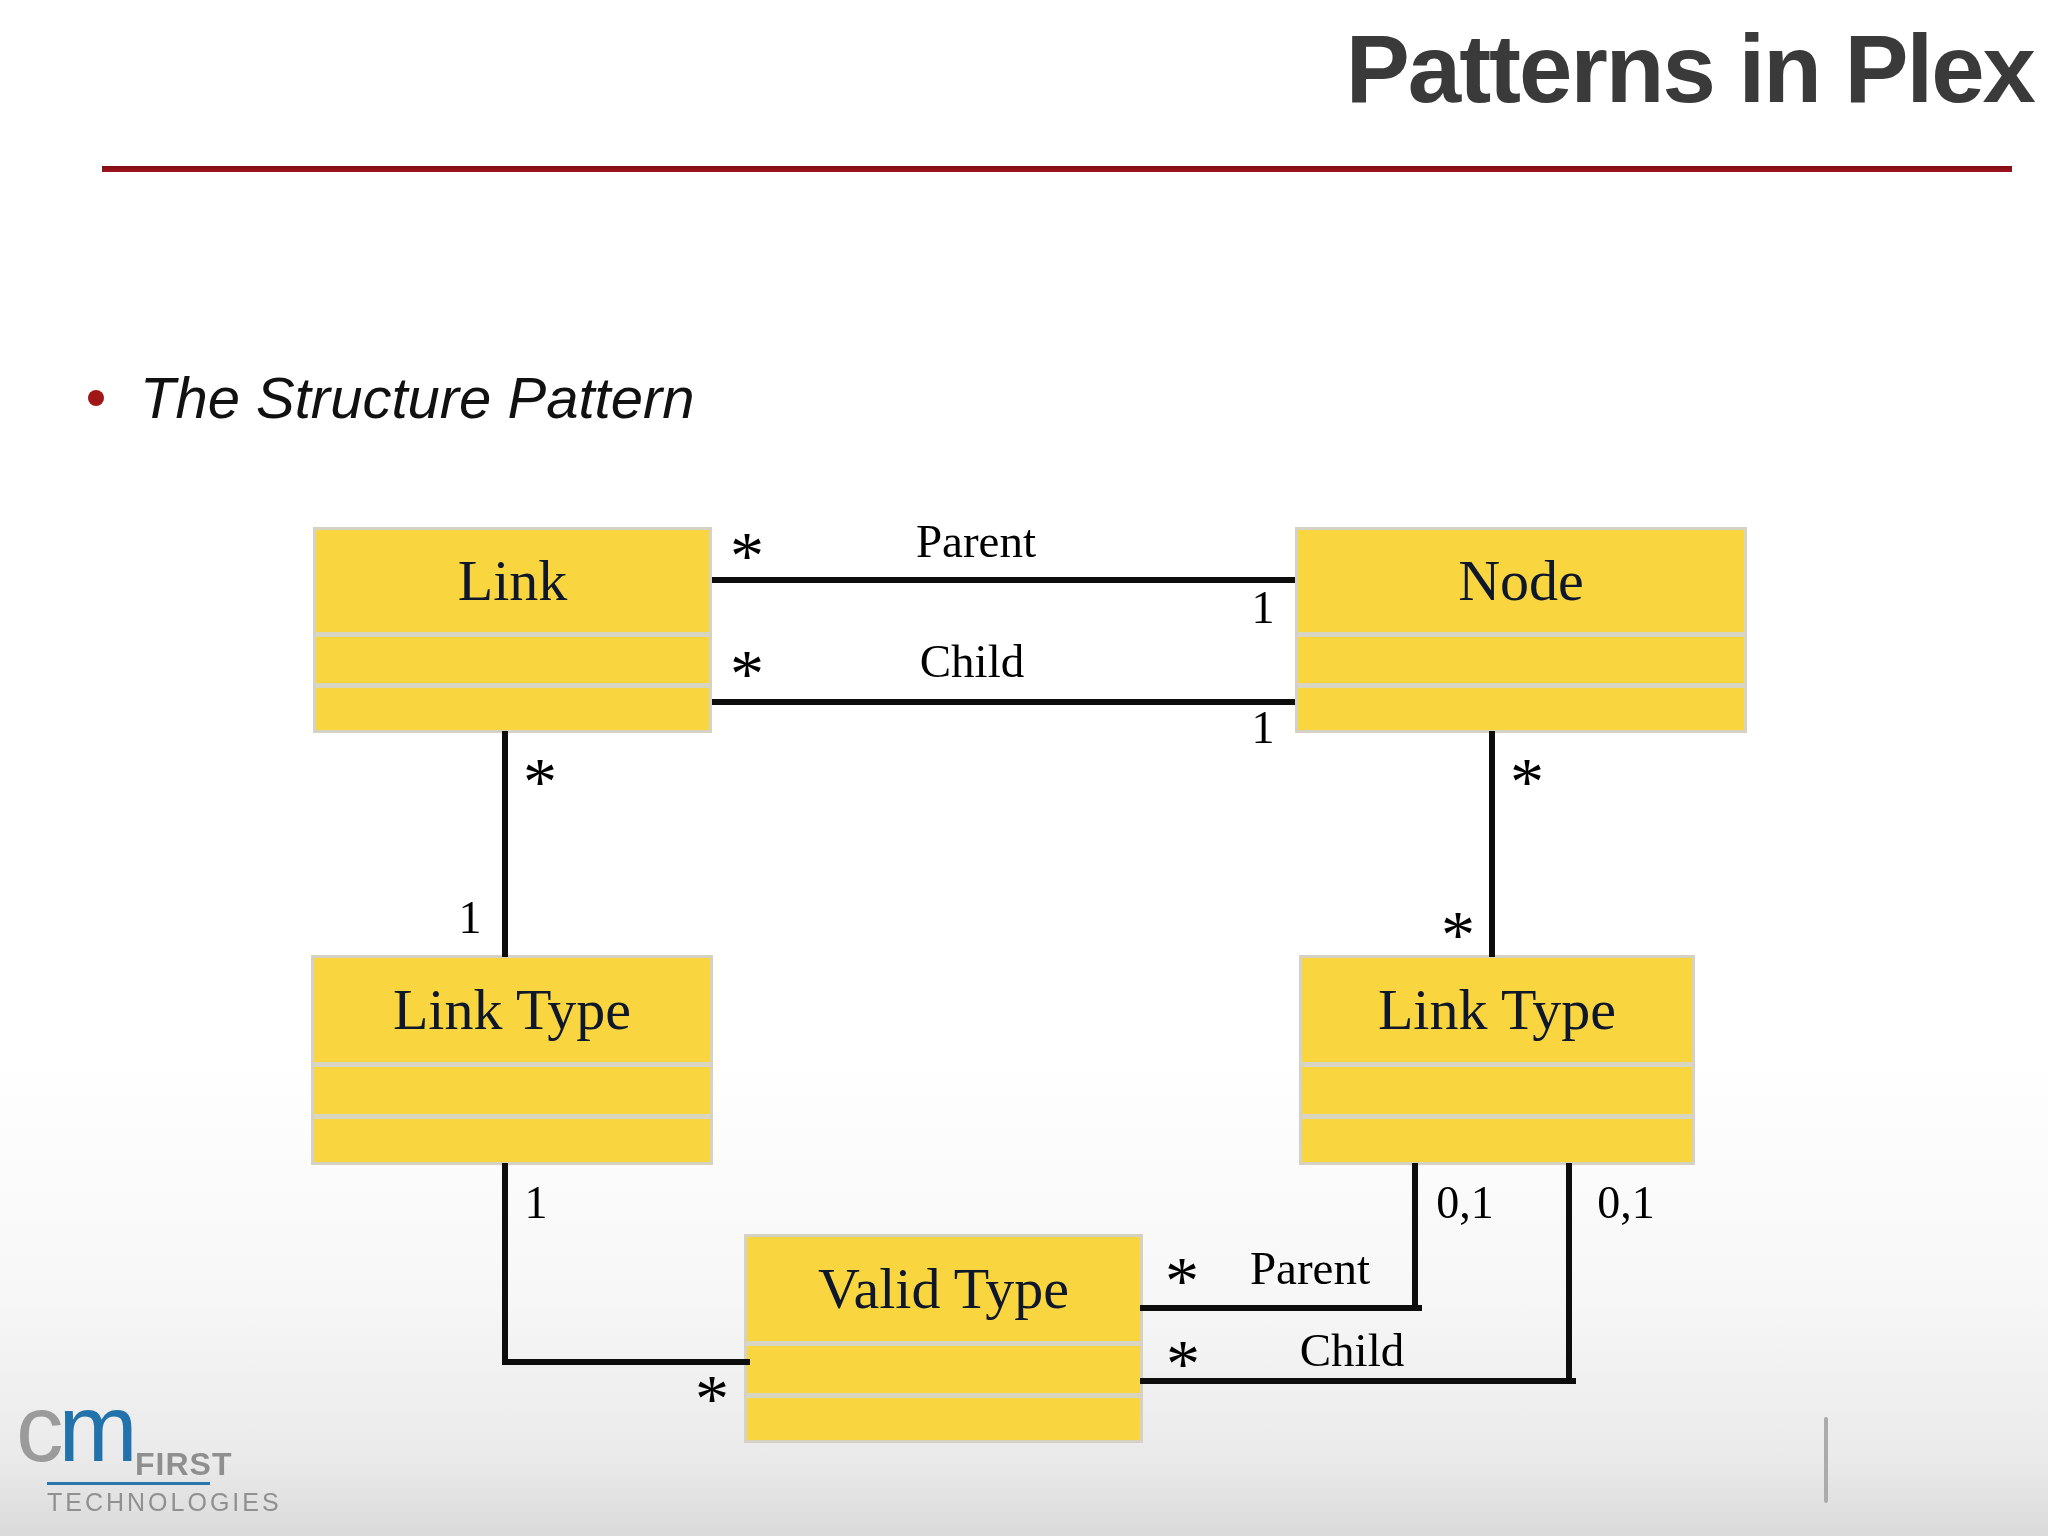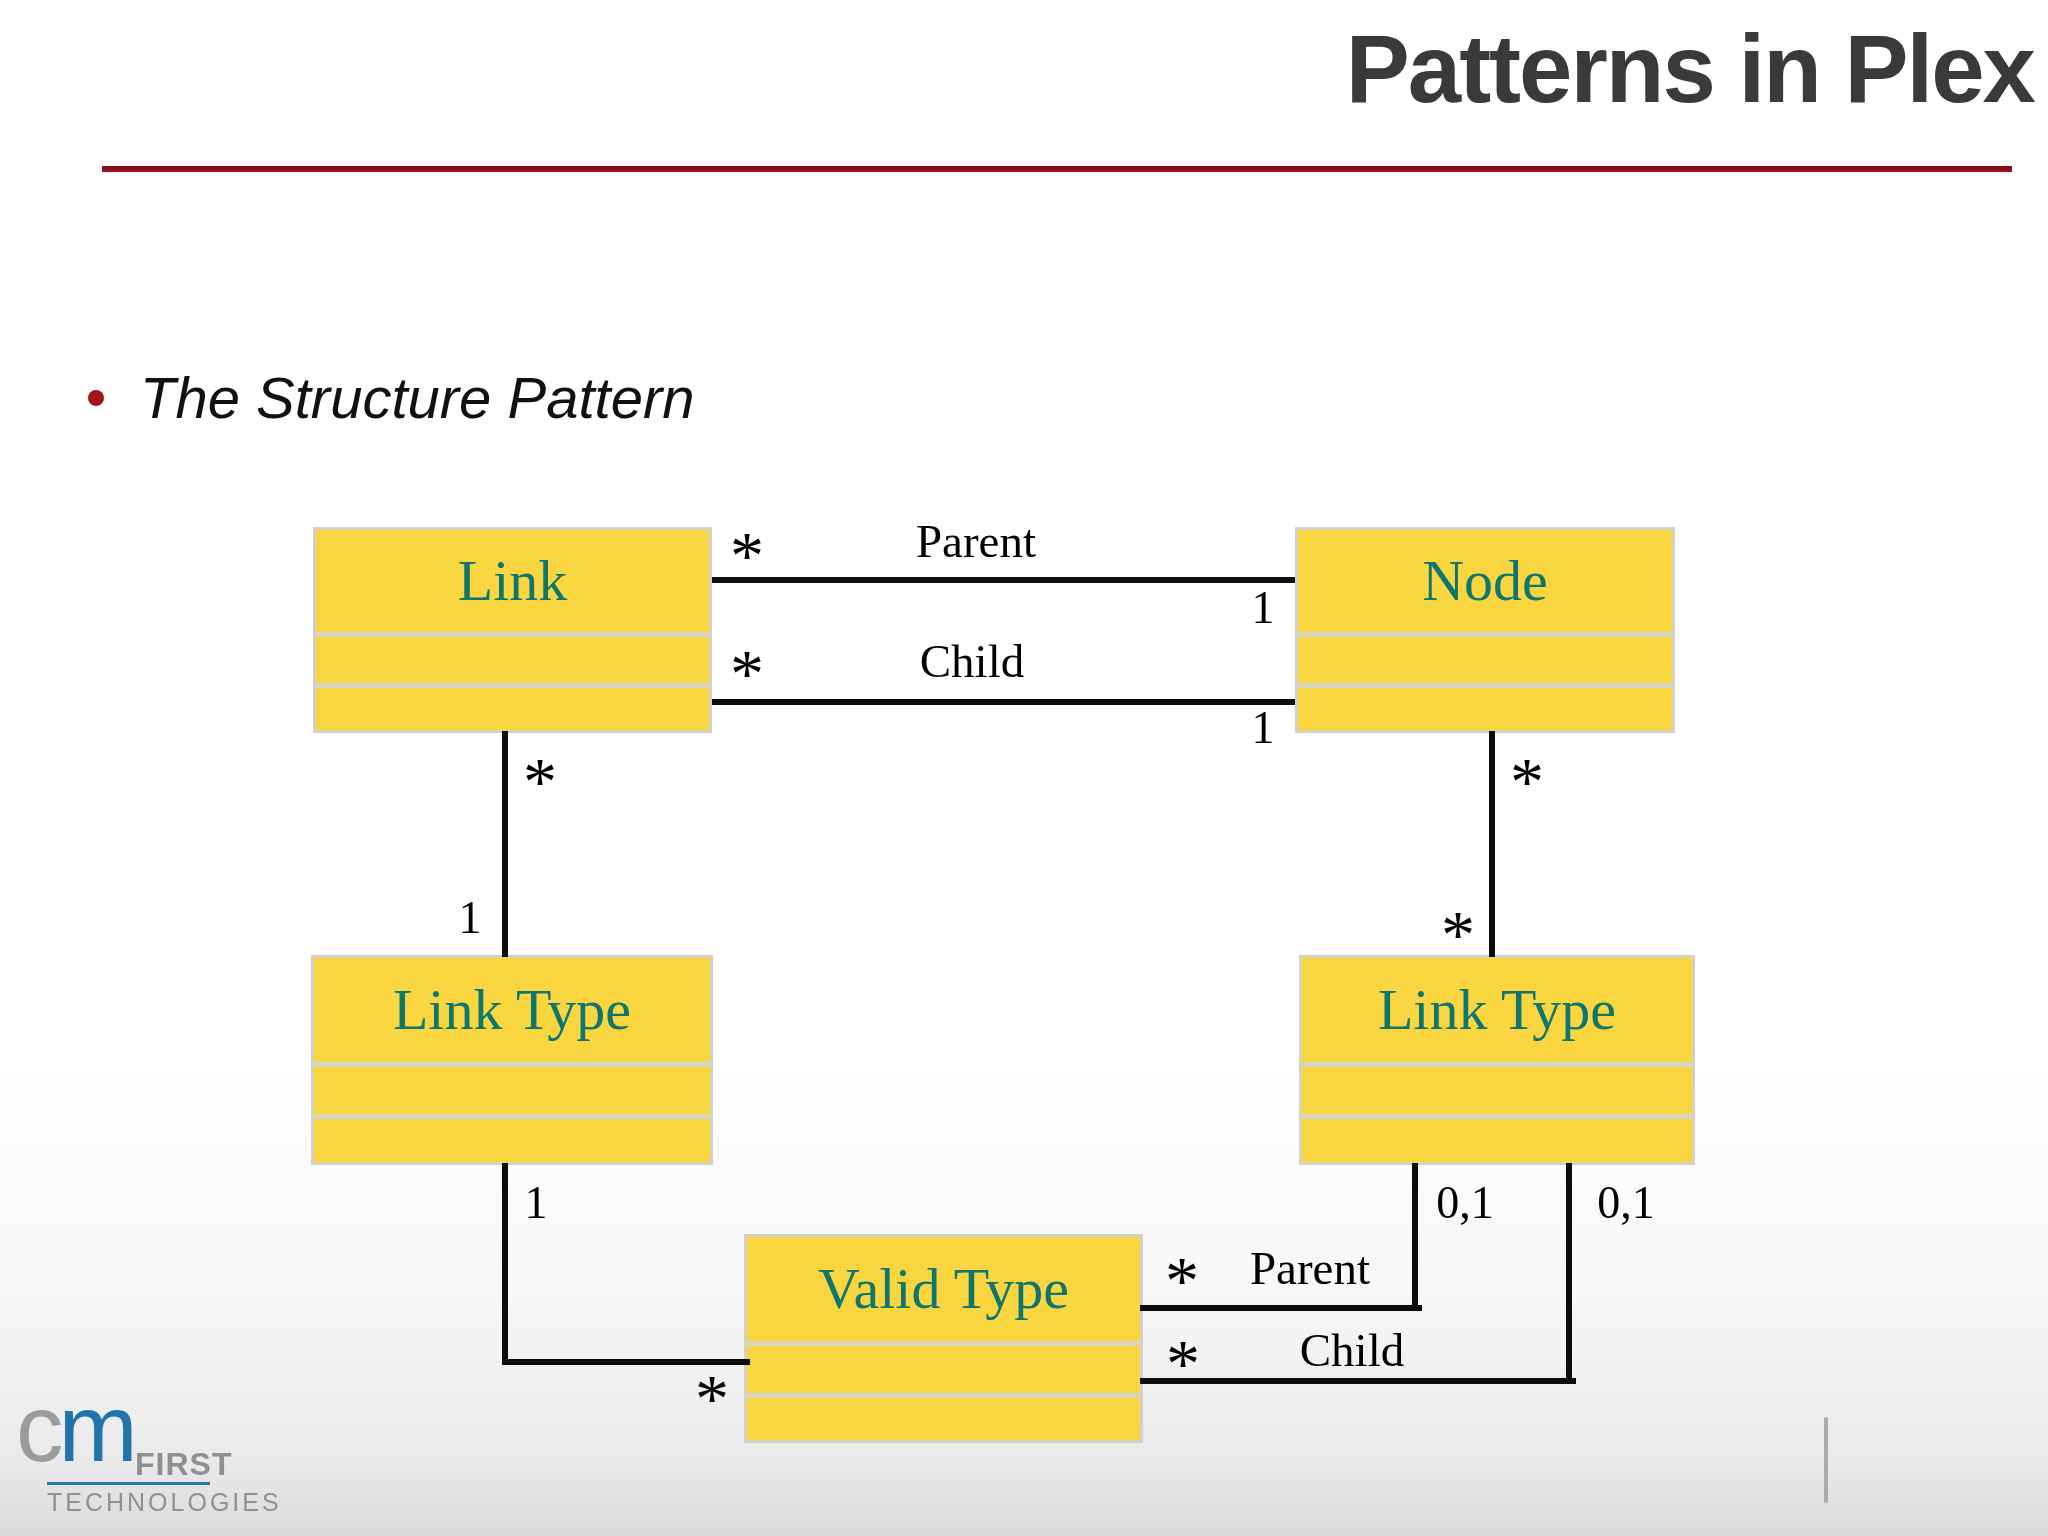--- a/index.html
+++ b/index.html
@@ -33,21 +33,21 @@
   .ebox{
     position:absolute;
     background:#f9d63f;
     border:3px solid #d5d2c4;
     box-sizing:border-box;
   }
   .ebox .etitle{
     position:absolute;left:0;right:0;top:0;
     text-align:center;
     font-family:"Liberation Serif", serif;
-    font-size:58px;color:#0f766e;
+    font-size:58px;color:#0f172a;
     white-space:nowrap;
   }
   .ebox .sep{
     position:absolute;left:0;right:0;height:5px;background:#d8d5c2;
   }
   .conn{position:absolute;background:#0d0d0d;}
   .dlabel{
     position:absolute;
     font-family:"Liberation Serif", serif;
     color:#000;line-height:1;white-space:nowrap;
@@ -92,21 +92,21 @@
 
   <div class="bullet-dot"></div>
   <div class="bullet-text">The Structure Pattern</div>
 
   <div class="ebox" style="left:313px;top:527px;width:399px;height:206px;">
     <div class="etitle" style="line-height:102px;">Link</div>
     <div class="sep" style="top:102px;"></div>
     <div class="sep" style="top:153px;"></div>
   </div>
 
-  <div class="ebox" style="left:1295px;top:527px;width:380px;height:206px;padding-left:20px;">
+  <div class="ebox" style="left:1295px;top:527px;width:452px;height:206px;padding-left:20px;">
     <div class="etitle" style="line-height:102px;">Node</div>
     <div class="sep" style="top:102px;"></div>
     <div class="sep" style="top:153px;"></div>
   </div>
 
   <div class="ebox" style="left:311px;top:955px;width:402px;height:210px;">
     <div class="etitle" style="line-height:104px;">Link Type</div>
     <div class="sep" style="top:104px;"></div>
     <div class="sep" style="top:156px;"></div>
   </div>

